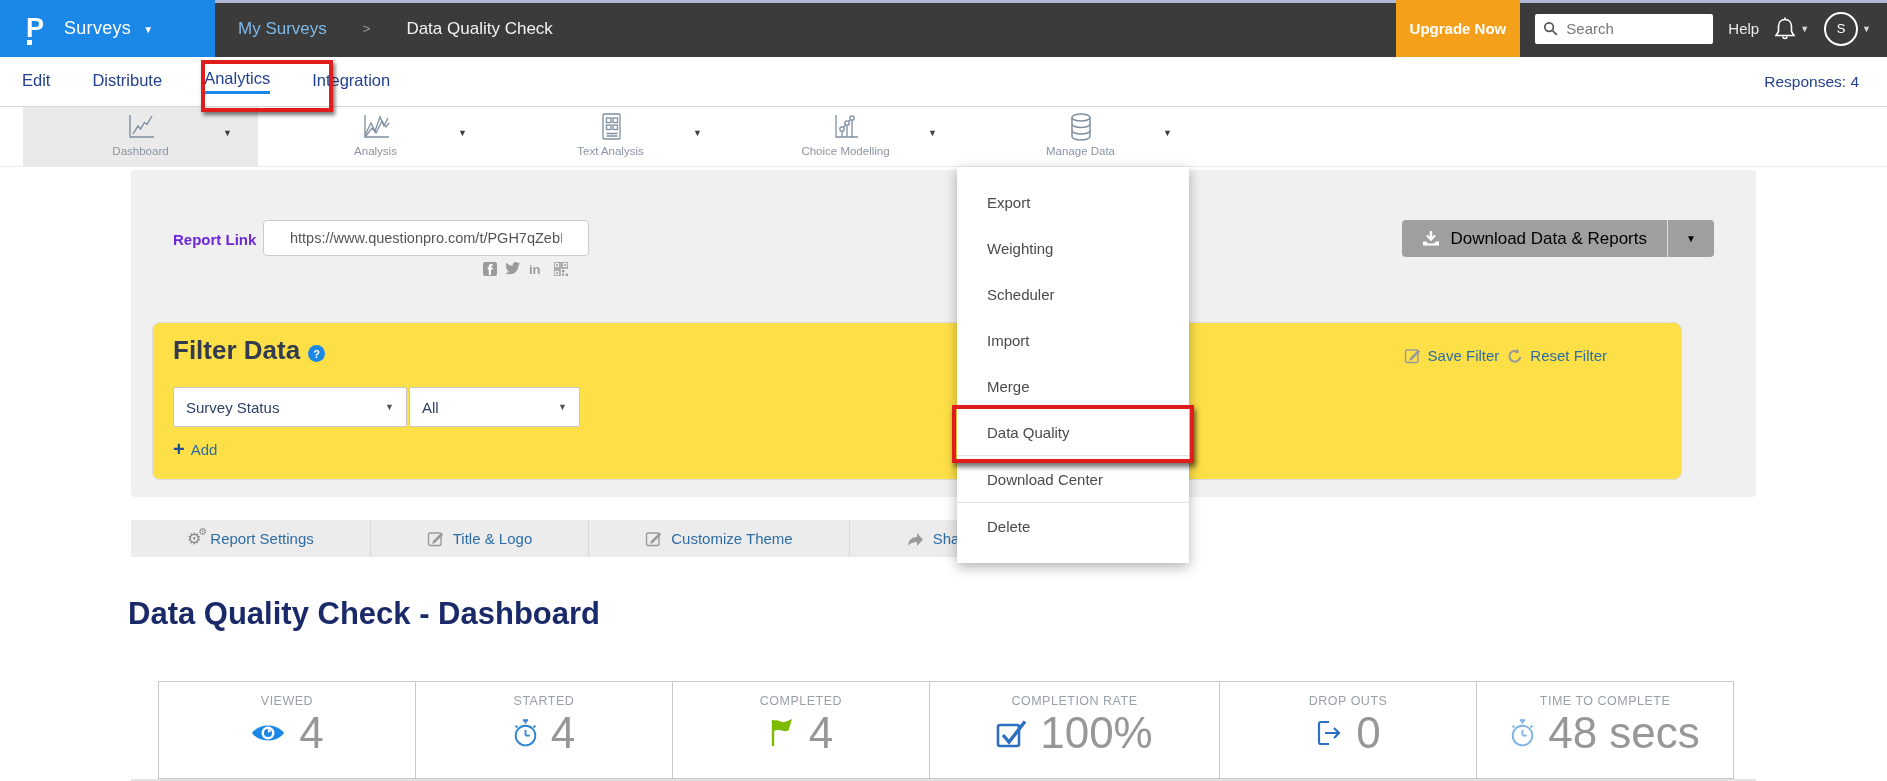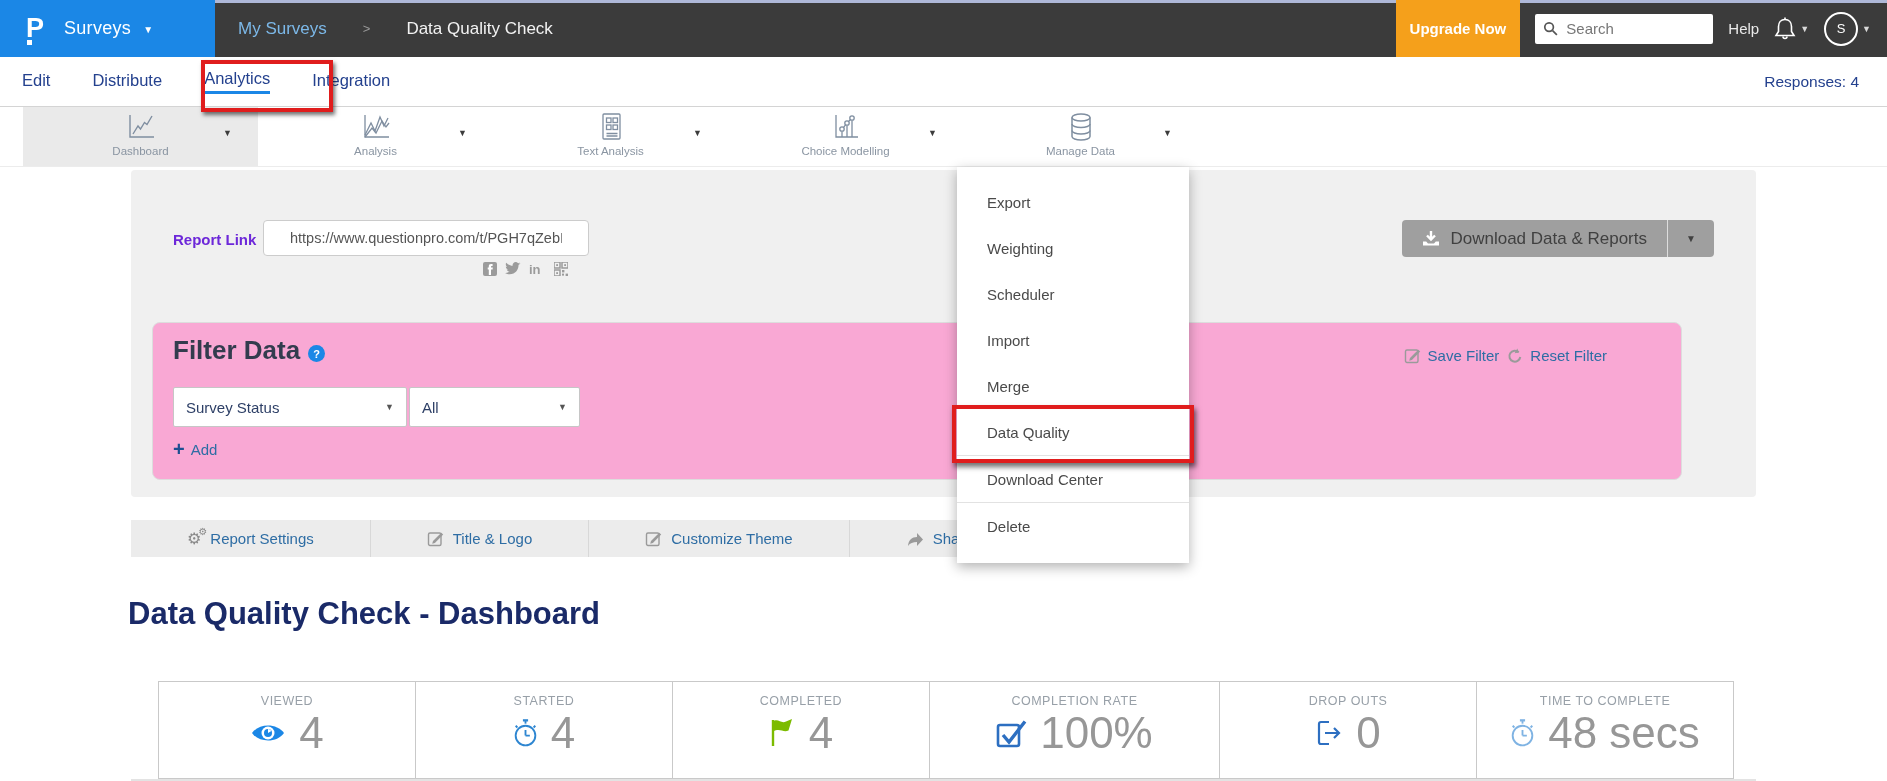--- a/index.html
+++ b/index.html
@@ -64,26 +64,26 @@
 
   
   .panel{position:absolute;left:131px;top:170px;width:1625px;height:327px;background:#f0f0f0;border-radius:4px;}
   .report-label{position:absolute;left:42px;top:61px;font-weight:bold;font-size:15px;color:#6d28d9;}
   .report-input{position:absolute;left:132px;top:50px;width:272px;height:34px;border:1px solid #ccc;
                 border-radius:4px;background:#fff;font-size:14.5px;color:#555;padding:0 26px;outline:none;
                 font-family:"Liberation Sans",sans-serif;white-space:nowrap;overflow:hidden;}
   .social-row{position:absolute;left:352px;top:92px;display:flex;gap:8px;align-items:center;}
   .social-row > span{cursor:pointer;display:flex;}
   .download-btn{position:absolute;right:42px;top:50px;height:37px;background:#9f9f9f;border-radius:4px;
-                display:flex;align-items:center;color:#404040;cursor:pointer;overflow:hidden;}
+                display:flex;align-items:center;color:#000000;cursor:pointer;overflow:hidden;}
   .dl-main{display:flex;align-items:center;gap:10px;padding:0 20px;font-size:17px;height:100%;}
   .dl-sep{width:1px;height:100%;background:rgba(255,255,255,.65);}
   .dl-caret{width:46px;height:100%;display:flex;align-items:center;justify-content:center;font-size:10px;}
 
-  .filter-box{position:absolute;left:21px;top:152px;width:1528px;height:156px;background:#f9a8d4;
+  .filter-box{position:absolute;left:21px;top:152px;width:1528px;height:156px;background:#fde047;
               border:1px solid #ddd;border-radius:8px;}
   .filter-title{position:absolute;left:20px;top:12px;display:flex;align-items:flex-start;gap:8px;}
   .filter-title .ft-text{font-size:26px;font-weight:bold;color:#333c4e;}
   .help-badge{width:17px;height:17px;border-radius:50%;background:#1b87e6;color:#fff;font-size:11px;
               font-weight:bold;display:flex;align-items:center;justify-content:center;margin-top:10px;cursor:pointer;}
   .select{position:absolute;top:64px;height:38px;border:1px solid #c6c6c6;background:#fff;border-radius:2px;
           display:flex;align-items:center;justify-content:space-between;padding:0 12px;font-size:15px;
           color:#2d3f66;cursor:pointer;}
   .select.s1{left:20px;width:208px;}
   .select.s2{left:256px;width:145px;}

